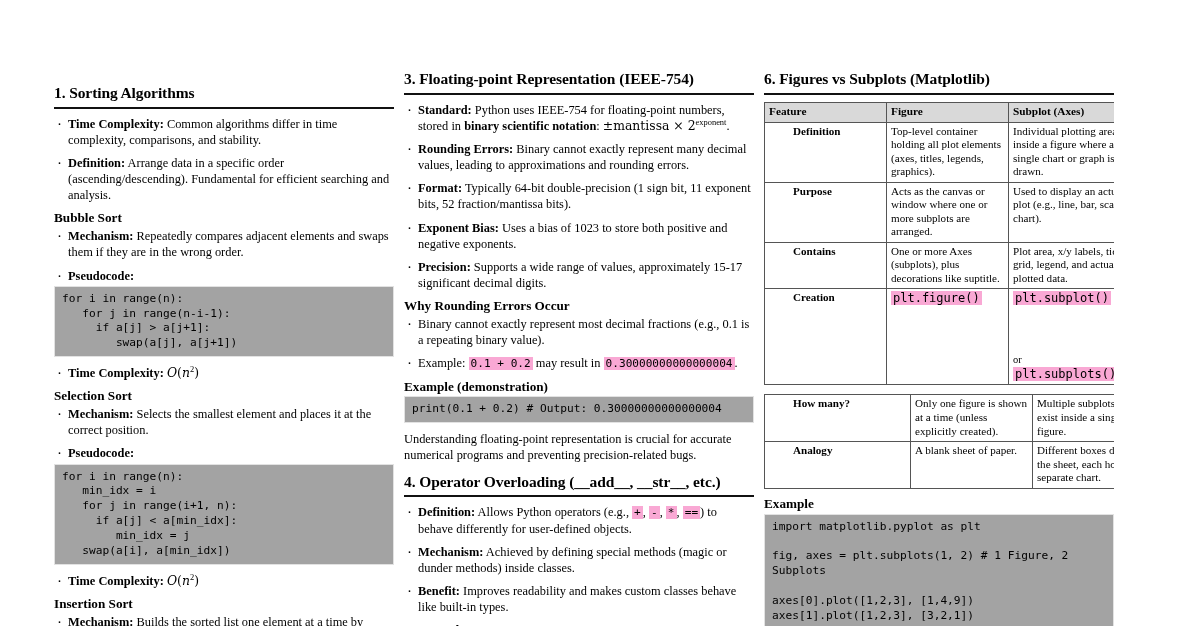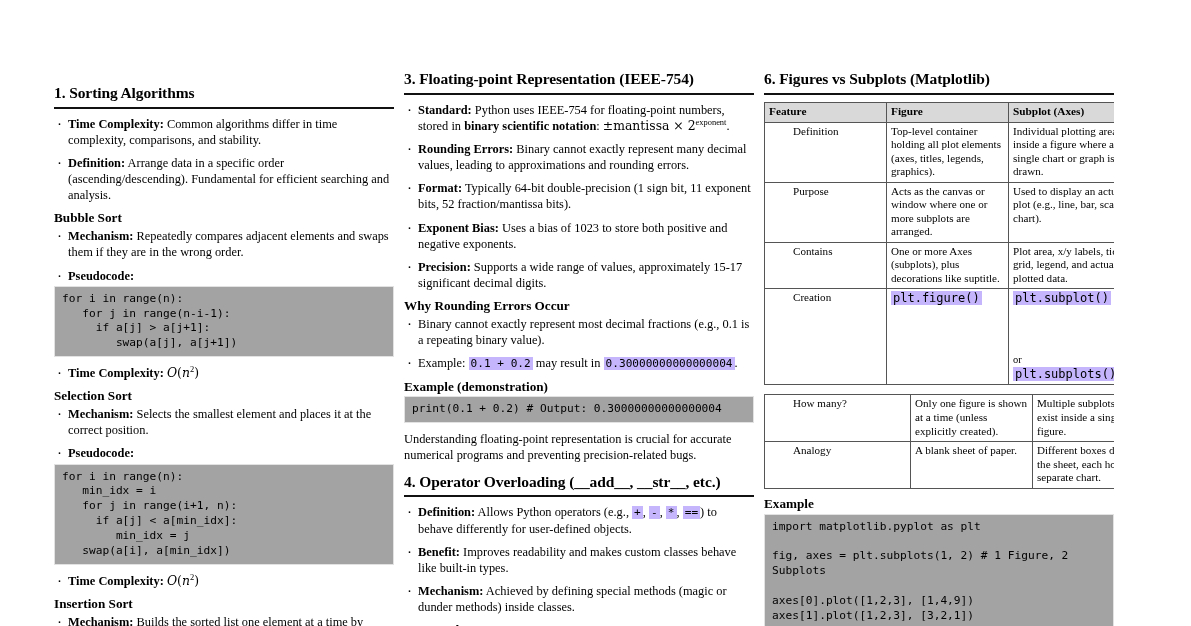--- a/index.html
+++ b/index.html
@@ -36,36 +36,36 @@
   p.para{font-size:12.4px;line-height:1.30;margin:4px 0 9px 0;}
 
   pre.code{
     font-family:"DejaVu Sans Mono","Liberation Mono",monospace;
     background:#a3a3a3;border:1px solid #e2e2e2;
     font-size:11.2px;line-height:1.33;
     margin:2px 0 8px 0;padding:5px 7px;white-space:pre;overflow:hidden;
   }
   code.ic{
     font-family:"DejaVu Sans Mono","Liberation Mono",monospace;
-    background:#c4b5fd;font-size:11.1px;padding:0 2px;
+    background:#f9a8d4;font-size:11.1px;padding:0 2px;
   }
   .mth{font-family:"DejaVu Serif","Liberation Serif",serif;font-style:normal;}
   .mi{font-family:"DejaVu Serif",serif;font-style:italic;}
   sup{font-size:0.68em;vertical-align:super;line-height:0;font-family:Liberation Serif, serif;}
 
   table.cmp{
     border-collapse:collapse;width:344px;table-layout:fixed;
     font-size:11.1px;margin:0;
   }
   table.cmp td,table.cmp th{
     border:1px solid #555;vertical-align:top;
     padding:2px 4px 3px 4px;line-height:1.22;text-align:left;
   }
   table.cmp thead th{background:#d9d9d9;font-weight:bold;font-size:11.3px;}
-  table.cmp td.ft{font-weight:normal;padding-left:28px;}
+  table.cmp td.ft{font-weight:bold;padding-left:28px;}
   .c1{width:113px;}
   .c2{width:113px;}
   .c3{width:118px;margin-left:20px;}
   .tgap{height:9px;}
   td.codecell{font-size:11.1px;}
   td.codecell code.ic{font-size:12px;}
   .orow{font-size:10.5px;font-family:"Liberation Serif",serif;margin-top:48px;}
 </style>
 </head>
 <body>
@@ -175,24 +175,24 @@
     <p class="para">Understanding floating-point representation is crucial for accurate numerical programs and preventing precision-related bugs.</p>
 
     <h2 class="sec">4. Operator Overloading (__add__, __str__, etc.)</h2>
     <hr class="rule">
 
     <ul class="bl">
       <li>
         <b>Definition:</b><span> Allows Python operators (e.g., </span><code class="ic">+</code>, <code class="ic">-</code>, <code class="ic">*</code>, <code class="ic">==</code><span>) to behave differently for user-defined objects.</span>
       </li>
       <li>
+        <b>Mechanism:</b><span> Achieved by defining special methods (magic or dunder methods) inside classes.</span>
+      </li>
+      <li>
         <b>Benefit:</b><span> Improves readability and makes custom classes behave like built-in types.</span>
-      </li>
-      <li>
-        <b>Mechanism:</b><span> Achieved by defining special methods (magic or dunder methods) inside classes.</span>
       </li>
       <li style="margin-bottom:2px;">
         <b>Examples:</b>
         
       </li>
     </ul>
   </div>
 
   <div class="col col-3">
     <h2 class="sec">6. Figures vs Subplots (Matplotlib)</h2>

